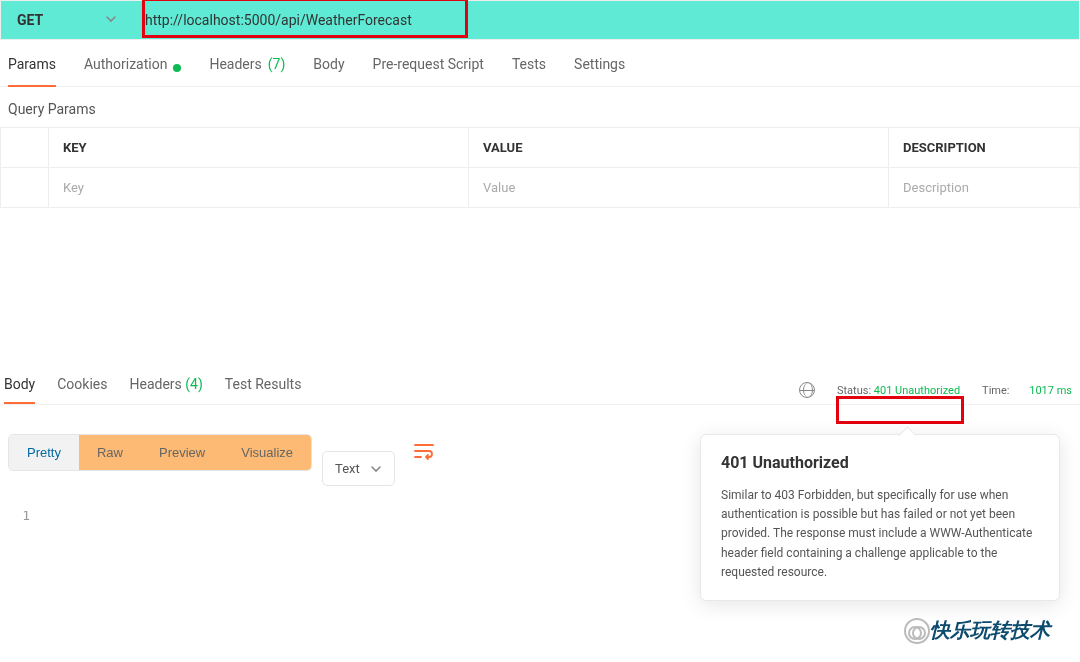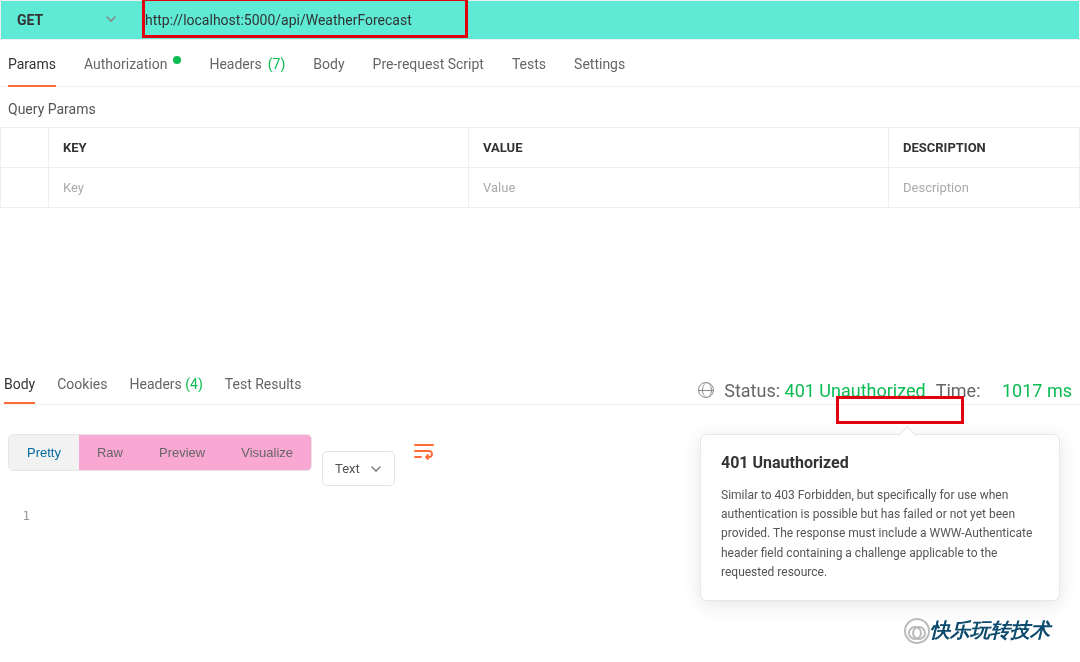--- a/index.html
+++ b/index.html
@@ -7,54 +7,54 @@
 
   .request-bar { display: flex; align-items: stretch; background: #5eead4; border: 1px solid #eee; height: 40px; margin: 0 0 0 0; }
   .method-select { display: flex; align-items: center; padding: 0 14px 0 16px; font-weight: 700; font-size: 14px; cursor: pointer; position: relative; min-width: 130px; }
   .method-select .chev { margin-left: auto; color: #888; }
   .url-input { flex: 1; display: flex; align-items: center; padding: 0 10px; font-size: 14px; color: #333; position: relative; }
   .url-text { padding: 2px 4px; }
   .highlight-red { position: absolute; border: 3px solid #e3000f; pointer-events: none; }
   .hl-url { top: -2px; left: 142px; width: 326px; height: 40px; }
 
   .req-tabs { display: flex; gap: 28px; padding: 16px 8px 0 8px; border-bottom: 1px solid #f0f0f0; }
-  .req-tab { padding: 0 0 14px 0; cursor: pointer; font-size: 14px; color: #666; position: relative; display: flex; align-items: flex-start; gap: 6px; }
+  .req-tab { padding: 0 0 14px 0; cursor: pointer; font-size: 14px; color: #666; position: relative; display: flex; align-items: flex-end; gap: 6px; }
   .req-tab.active { color: #333; }
   .req-tab.active::after { content: ""; position: absolute; bottom: -1px; left: 0; right: 0; height: 2px; background: #ff6c37; }
   .badge-dot { width: 8px; height: 8px; border-radius: 50%; background: #0cbb52; display: inline-block; }
   .badge-count { color: #0cbb52; }
 
   .qp-label { padding: 14px 0 10px 8px; font-size: 14px; font-weight: 400; color: #555; }
   .qp-table { width: 100%; border-collapse: collapse; }
   .qp-table th, .qp-table td { border: 1px solid #eee; padding: 12px 14px; text-align: left; font-weight: 400; }
   .qp-table th { font-weight: 700; color: #333; font-size: 13px; }
   .qp-table td { color: #aaa; }
   .qp-table .col-check { width: 48px; }
   .qp-table .col-key { width: 420px; }
   .qp-table .col-val { width: 420px; }
 
   .gap { height: 160px; }
 
   .resp-bar { display: flex; align-items: center; padding: 8px 8px 0 4px; gap: 22px; position: relative; }
   .resp-tab { font-size: 14px; color: #666; cursor: pointer; padding: 0 0 12px 0; position: relative; }
   .resp-tab.active { color: #333; }
   .resp-tab.active::after { content: ""; position: absolute; bottom: 0; left: 0; right: 0; height: 2px; background: #ff6c37; }
-  .resp-meta { margin-left: auto; display: flex; align-items: center; gap: 10px; font-size: 18px; color: #666; }
+  .resp-meta { margin-left: auto; display: flex; align-items: center; gap: 22px; font-size: 11px; color: #666; }
   .globe { width: 16px; height: 16px; border: 1.5px solid #888; border-radius: 50%; position: relative; }
   .globe::before { content: ""; position: absolute; left: 0; right: 0; top: 50%; border-top: 1.5px solid #888; }
   .globe::after { content: ""; position: absolute; top: 0; bottom: 0; left: 50%; width: 8px; margin-left: -4px; border: 1.5px solid #888; border-radius: 50%; border-top: none; border-bottom: none; }
   .status-val { color: #0cbb52; }
   .time-val { color: #0cbb52; margin-left: 17px; }
   .hl-status { top: 396px; left: 836px; width: 128px; height: 28px; }
 
   .divider { border-top: 1px solid #f0f0f0; }
 
   .resp-toolbar { display: flex; align-items: center; gap: 10px; padding: 14px 8px; position: relative; }
   .seg { display: inline-flex; border: 1px solid #e5e5e5; border-radius: 5px; overflow: hidden; }
-  .seg button { background: #f9a8d4; border: none; padding: 10px 18px; font-size: 13px; cursor: pointer; color: #666; }
+  .seg button { background: #fdba74; border: none; padding: 10px 18px; font-size: 13px; cursor: pointer; color: #666; }
   .seg button.active { background: #f2f2f2; color: #0369a1; }
   .dd { border: 1px solid #e5e5e5; border-radius: 5px; padding: 9px 12px; display: inline-flex; align-items: center; gap: 10px; cursor: pointer; color: #555; margin-top: 32px; }
   .wrap-icon { color: #ff6c37; font-size: 18px; padding: 6px 8px; cursor: pointer; }
 
   .resp-body { display: flex; padding: 2px 0 0 0; }
   .gutter { width: 40px; text-align: right; padding: 6px 10px 0 0; color: #9a9a9a; font-family: Consolas, Monaco, monospace; font-size: 13px; }
 
   .tooltip { position: absolute; top: 434px; left: 700px; width: 360px; background: #fff; border: 1px solid #e8e8e8; border-radius: 6px; box-shadow: 0 4px 20px rgba(0,0,0,0.10); padding: 18px 20px; z-index: 10; }
   .tooltip h3 { font-size: 16px; font-weight: 700; color: #333; margin-bottom: 14px; }
   .tooltip p { font-size: 12px; color: #555; line-height: 1.6; }

